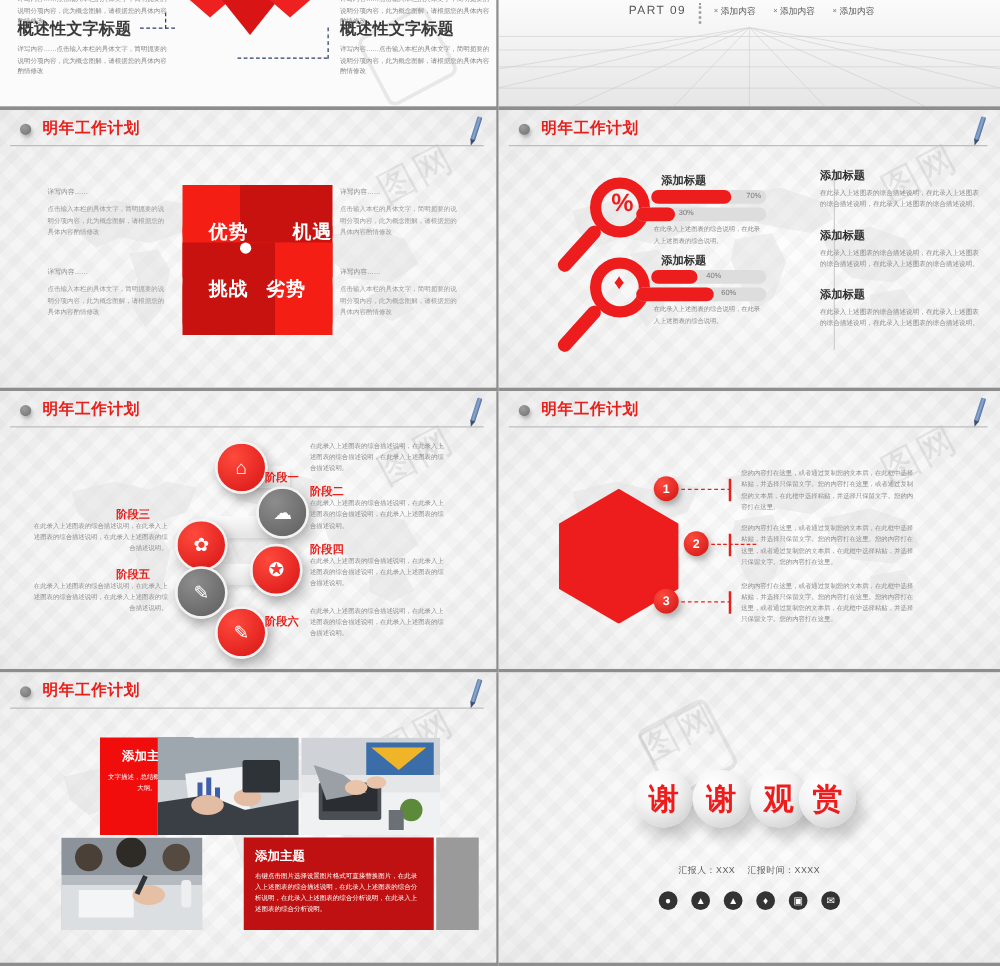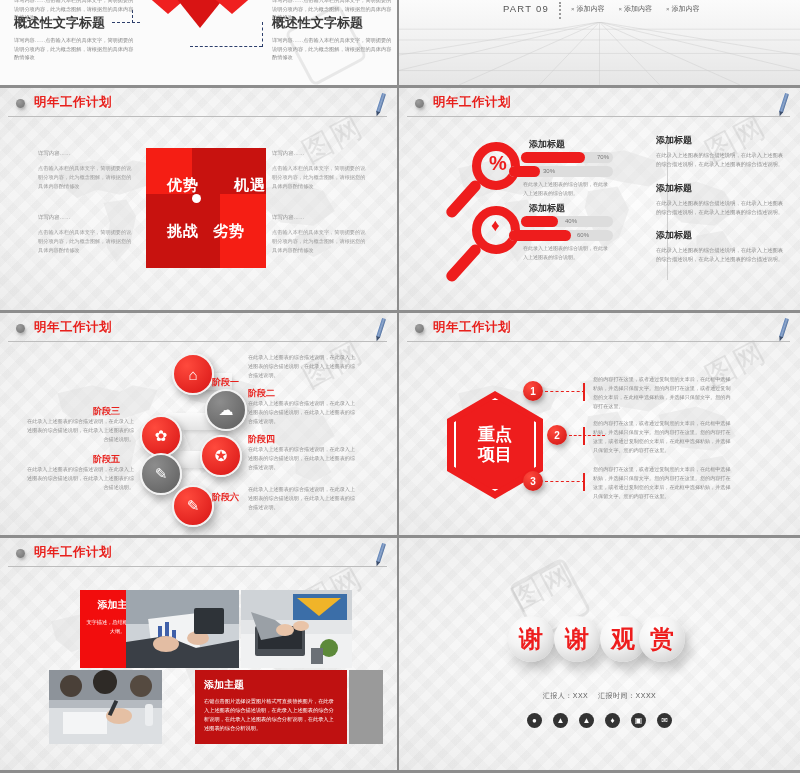--- a/index.html
+++ b/index.html
@@ -476,26 +476,20 @@
       <div class="watermark">图网</div>
 
       <div class="s-head">
         <div class="dot"></div>
         <div class="s-title">明年工作计划</div>
         <div class="rule"></div>
         <div class="pen"></div>
       </div>
 
       <div class="hex-outer" style="left:48px;top:78px;"></div>
-      <div class="hex-inner" style="left:55px;top:85px;">
-        <div>
-          <div>重点</div>
-          <div>项目</div>
-        </div>
-      </div>
 
       <div class="num-badge" style="left:124px;top:68px;">1</div>
       <div class="hex-dash" style="left:146px;top:78px;width:40px;"></div>
       <div class="hex-tick" style="left:184px;top:70px;height:18px;"></div>
       <div class="hex-p" style="left:194px;top:62px;">您的内容打在这里，或者通过复制您的文本后，在此框中选择粘贴，并选择只保留文字。您的内容打在这里，或者通过复制您的文本后，在此框中选择粘贴，并选择只保留文字。您的内容打在这里。</div>
 
       <div class="num-badge" style="left:148px;top:112px;">2</div>
       <div class="hex-dash" style="left:170px;top:122px;width:36px;"></div>
       <div class="hex-tick" style="left:184px;top:114px;height:18px;"></div>
       <div class="hex-p" style="left:194px;top:106px;">您的内容打在这里，或者通过复制您的文本后，在此框中选择粘贴，并选择只保留文字。您的内容打在这里。您的内容打在这里，或者通过复制您的文本后，在此框中选择粘贴，并选择只保留文字。您的内容打在这里。</div>

